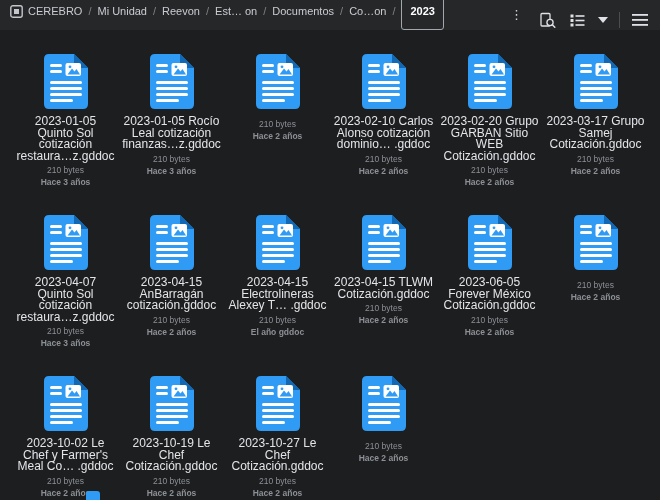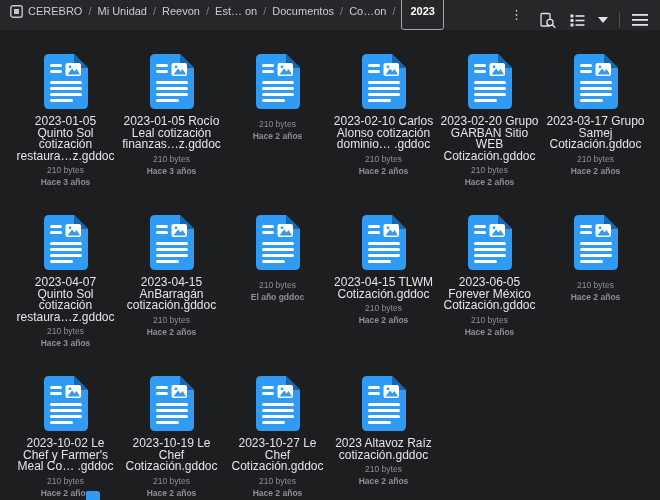--- a/index.html
+++ b/index.html
@@ -309,20 +309,21 @@
         <rect x="6" y="16" width="12" height="3" rx="1.5" fill="#ffffff"></rect>
         <rect x="21.5" y="9" width="15.5" height="13" rx="2" fill="#ffffff"></rect>
         <circle cx="26" cy="12.8" r="1.4" fill="#2f9bf4"></circle>
         <polygon points="23.5,20.5 28,14.5 30.5,17.5 32.5,15 36,20.5" fill="#2f9bf4"></polygon>
         <rect x="6" y="27" width="32" height="3" rx="1.5" fill="#ffffff"></rect>
         <rect x="6" y="33" width="32" height="3" rx="1.5" fill="#ffffff"></rect>
         <rect x="6" y="39" width="32" height="3" rx="1.5" fill="#ffffff"></rect>
         <rect x="6" y="45" width="23" height="3" rx="1.5" fill="#ffffff"></rect>
       </svg>
     </span>
+    <span class="fname">2023-04-15 Electrolineras Alexey T… .gddoc</span>
     <span class="fsize">210 bytes</span>
     <span class="fage">El año gddoc</span>
   </div>
 
   <div class="tile">
     <span class="ficon">
       <svg width="44" height="55" viewBox="0 0 44 55">
         <path d="M5 0 H30 L44 14 V50 Q44 55 39 55 H5 Q0 55 0 50 V5 Q0 0 5 0 Z" fill="#2f9bf4"></path>
         <path d="M30 0 L44 14 H34 Q30 14 30 10 Z" fill="#1168b5"></path>
         <rect x="6" y="10" width="12" height="3" rx="1.5" fill="#ffffff"></rect>
@@ -454,20 +455,19 @@
         <rect x="6" y="16" width="12" height="3" rx="1.5" fill="#ffffff"></rect>
         <rect x="21.5" y="9" width="15.5" height="13" rx="2" fill="#ffffff"></rect>
         <circle cx="26" cy="12.8" r="1.4" fill="#2f9bf4"></circle>
         <polygon points="23.5,20.5 28,14.5 30.5,17.5 32.5,15 36,20.5" fill="#2f9bf4"></polygon>
         <rect x="6" y="27" width="32" height="3" rx="1.5" fill="#ffffff"></rect>
         <rect x="6" y="33" width="32" height="3" rx="1.5" fill="#ffffff"></rect>
         <rect x="6" y="39" width="32" height="3" rx="1.5" fill="#ffffff"></rect>
         <rect x="6" y="45" width="23" height="3" rx="1.5" fill="#ffffff"></rect>
       </svg>
     </span>
-    <span class="fname">2023 Altavoz Raíz cotización.gddoc</span>
     <span class="fsize">210 bytes</span>
     <span class="fage">Hace 2 años</span>
   </div>
 </div>
 </div>
 
 <div class="clipped-blue"></div>
 
 </body></html>

